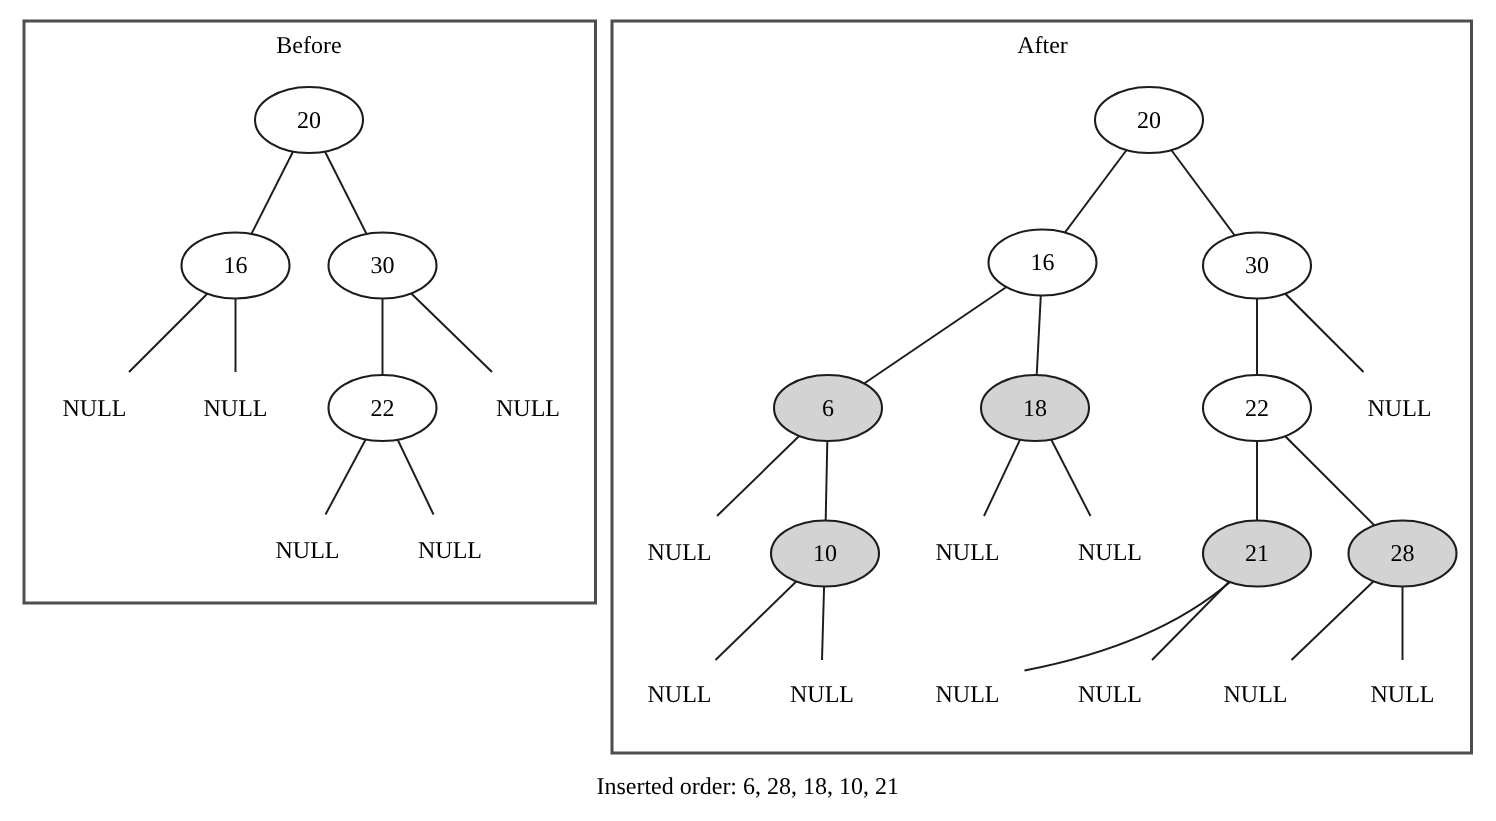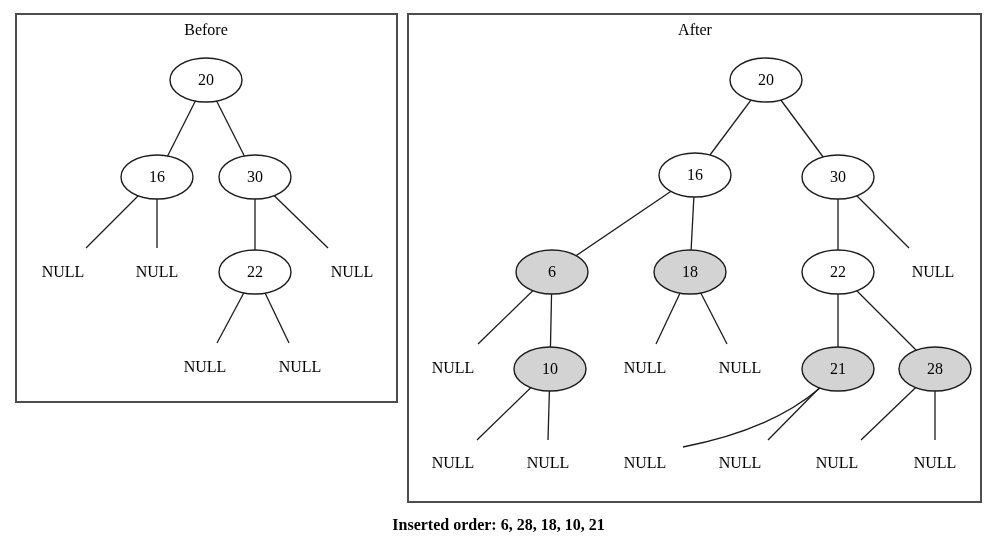--- a/index.html
+++ b/index.html
@@ -11,21 +11,21 @@
   .frame { fill: none; stroke: #4d4d4d; stroke-width: 2; }
   .edge  { stroke: #1c1c1c; stroke-width: 1.3; fill: none; }
   .node  { stroke: #1c1c1c; stroke-width: 1.4; }
   text {
     font-family: "Liberation Serif", "DejaVu Serif", serif;
     font-size: 16px; fill: #000000; text-anchor: middle;
   }
   .panel-title { font-size: 16px; }
   #caption {
     position: absolute; left: 0; top: 516px; width: 997px;
-    text-align: center; font-size: 16px; color: #000; font-weight: bold;
+    text-align: center; font-size: 16px; color: #000;
   }
 </style>
 </head>
 <body>
 
 <svg id="diagram" width="997" height="547" viewBox="0 0 997 547" xmlns="http://www.w3.org/2000/svg">
     <g>
       <rect x="16" y="14" width="381" height="388" class="frame" stroke="#4d4d4d"></rect>
       <text x="206" y="35" class="panel-title">Before</text>
       <line x1="206" y1="80" x2="157" y2="177" class="edge" stroke="#1c1c1c"></line>

